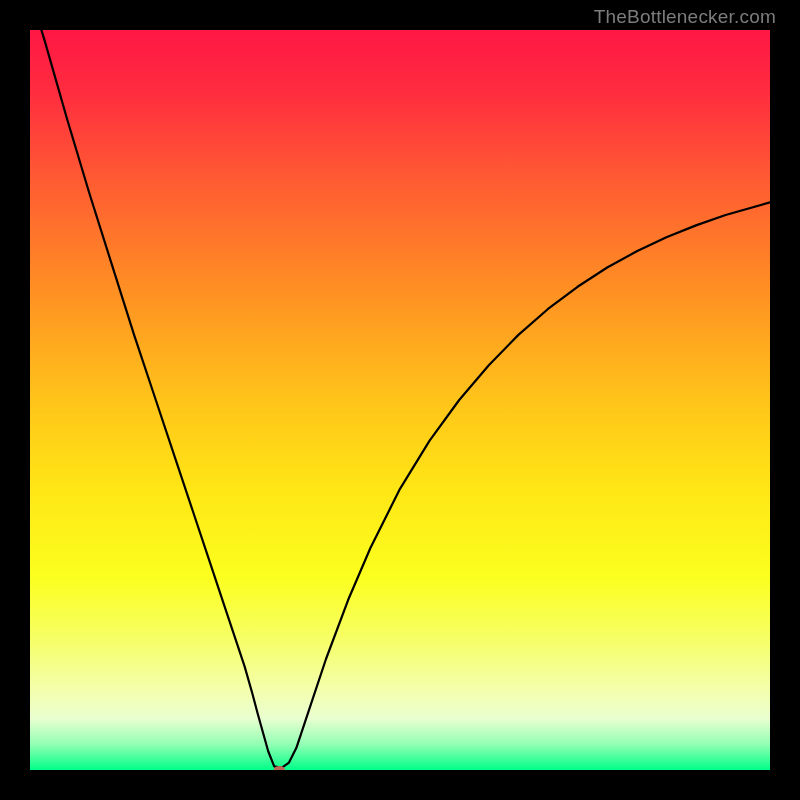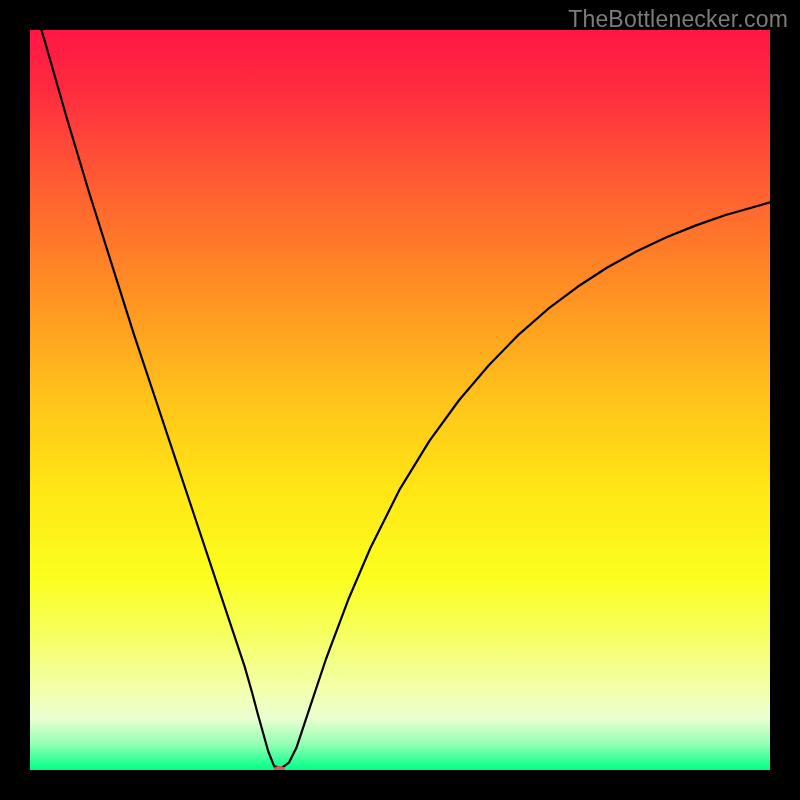--- a/index.html
+++ b/index.html
@@ -22,23 +22,23 @@
   .plot-wrap {
     position: absolute;
     top: 30px;
     left: 30px;
     width: 740px;
     height: 740px;
   }
   .watermark {
     position: absolute;
     top: 6px;
-    right: 12px;
+    right: 24px;
     color: #7c7c7c;
-    font-size: 23px;
+    font-size: 19px;
     letter-spacing: 0.2px;
     user-select: none;
   }
   svg {
     display: block;
   }
 </style>
 </head>
 <body>
 

